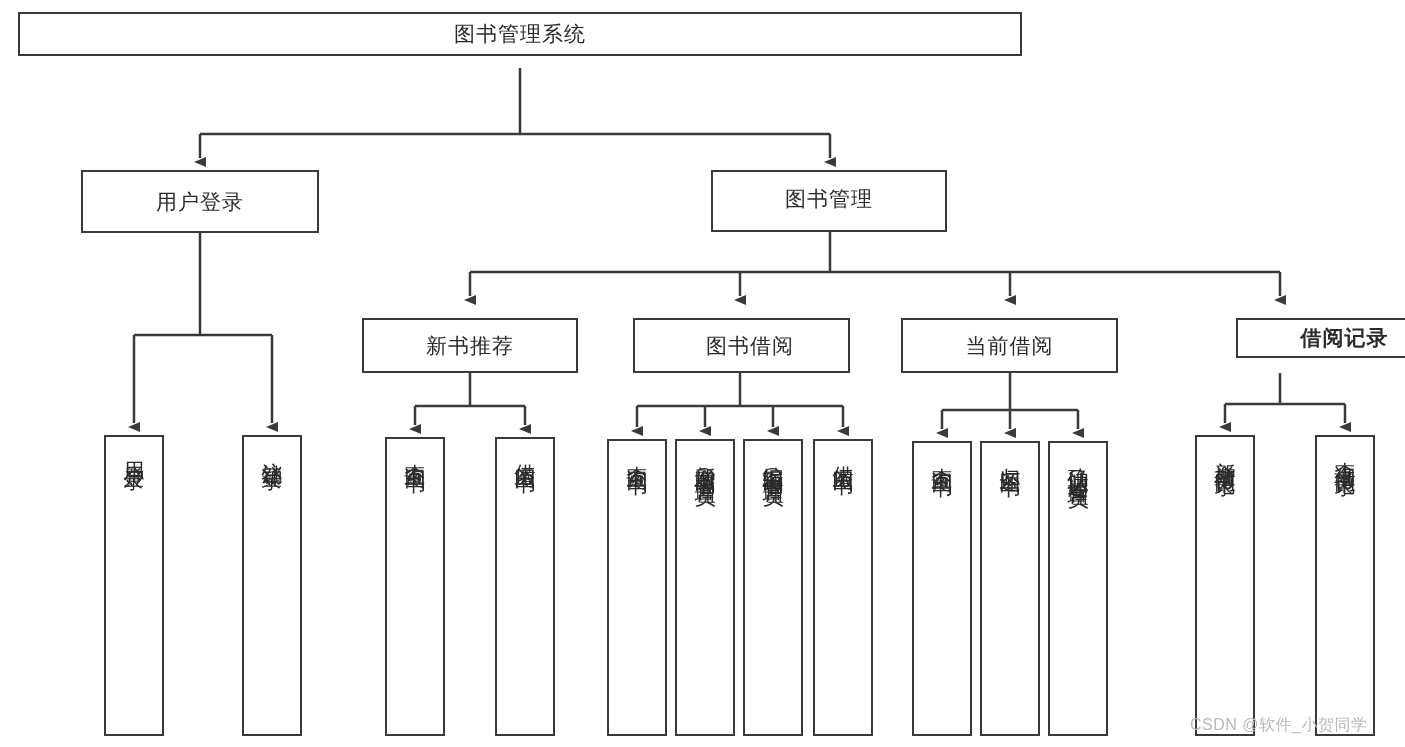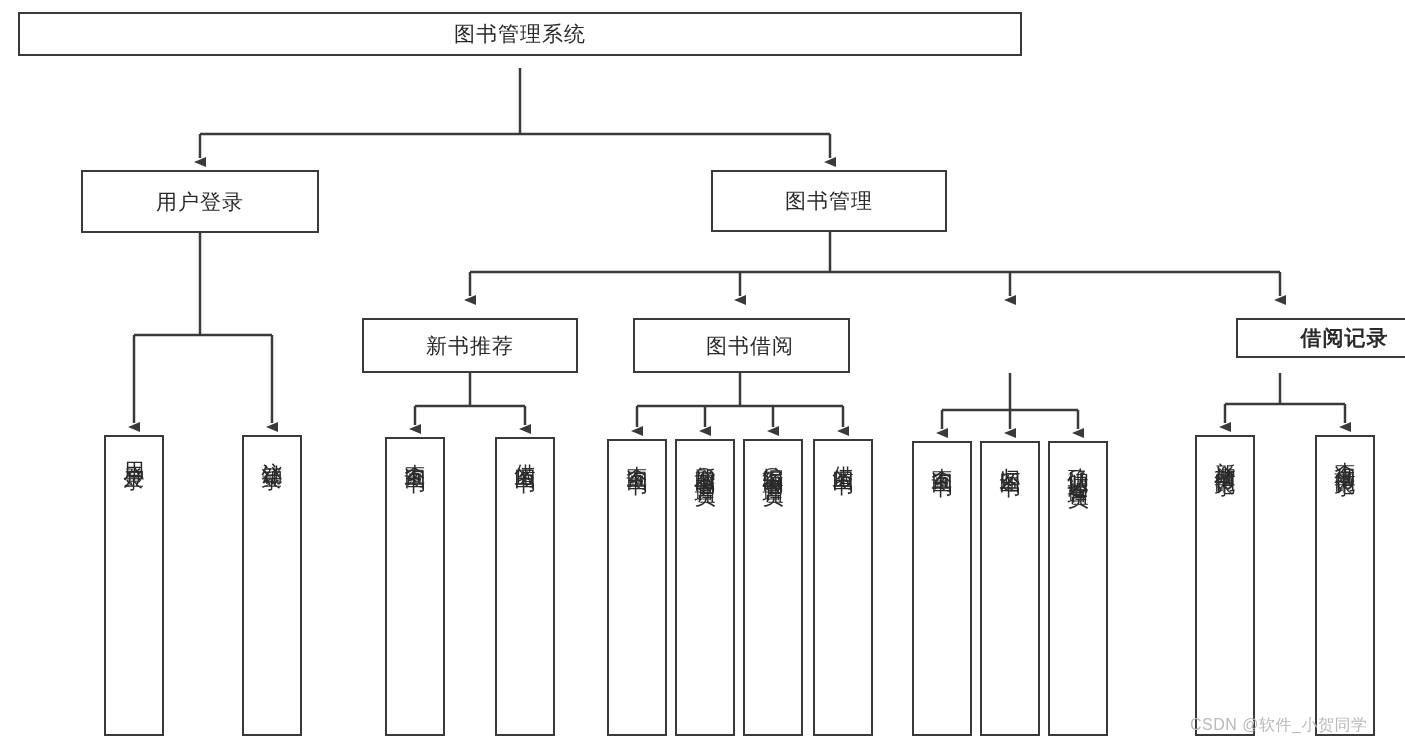--- a/index.html
+++ b/index.html
@@ -124,32 +124,35 @@
   </svg>
 
   <div class="node node-root" style="left:18px; top:12px; width:1004px; height:44px;">
     <span>图书管理系统</span>
   </div>
 
   <div class="node node-h" style="left:81px; top:170px; width:238px; height:63px;">
     <span>用户登录</span>
   </div>
 
-  <div class="node node-h" style="left:711px; top:170px; width:236px; height:62px;">
+  <div class="node node-h" style="left:711px; top:170px; width:236px; height:62px;font-family:Liberation Mono, monospace;">
     <span>图书管理</span>
   </div>
 
   <div class="node node-h" style="left:362px; top:318px; width:216px; height:55px;">
     <span>新书推荐</span>
   </div>
 
   <div class="node node-h" style="left:633px; top:318px; width:217px; height:55px;padding-left:17px;">
     <span>图书借阅</span>
   </div>
 
+  <div class="node node-h" style="left:901px; top:318px; width:217px; height:55px;">
+    <span>当前借阅</span>
+  </div>
 
   <div class="node node-h" style="left:1236px; top:318px; width:217px; height:40px;font-weight:bold;">
     <span>借阅记录</span>
   </div>
 
   <div class="node node-v" style="left:104px; top:435px; width:60px; height:301px;">
     <span class="vtext">用户登录</span>
   </div>
   <div class="node node-v" style="left:242px; top:435px; width:60px; height:301px;">
     <span class="vtext">注销登录</span>

